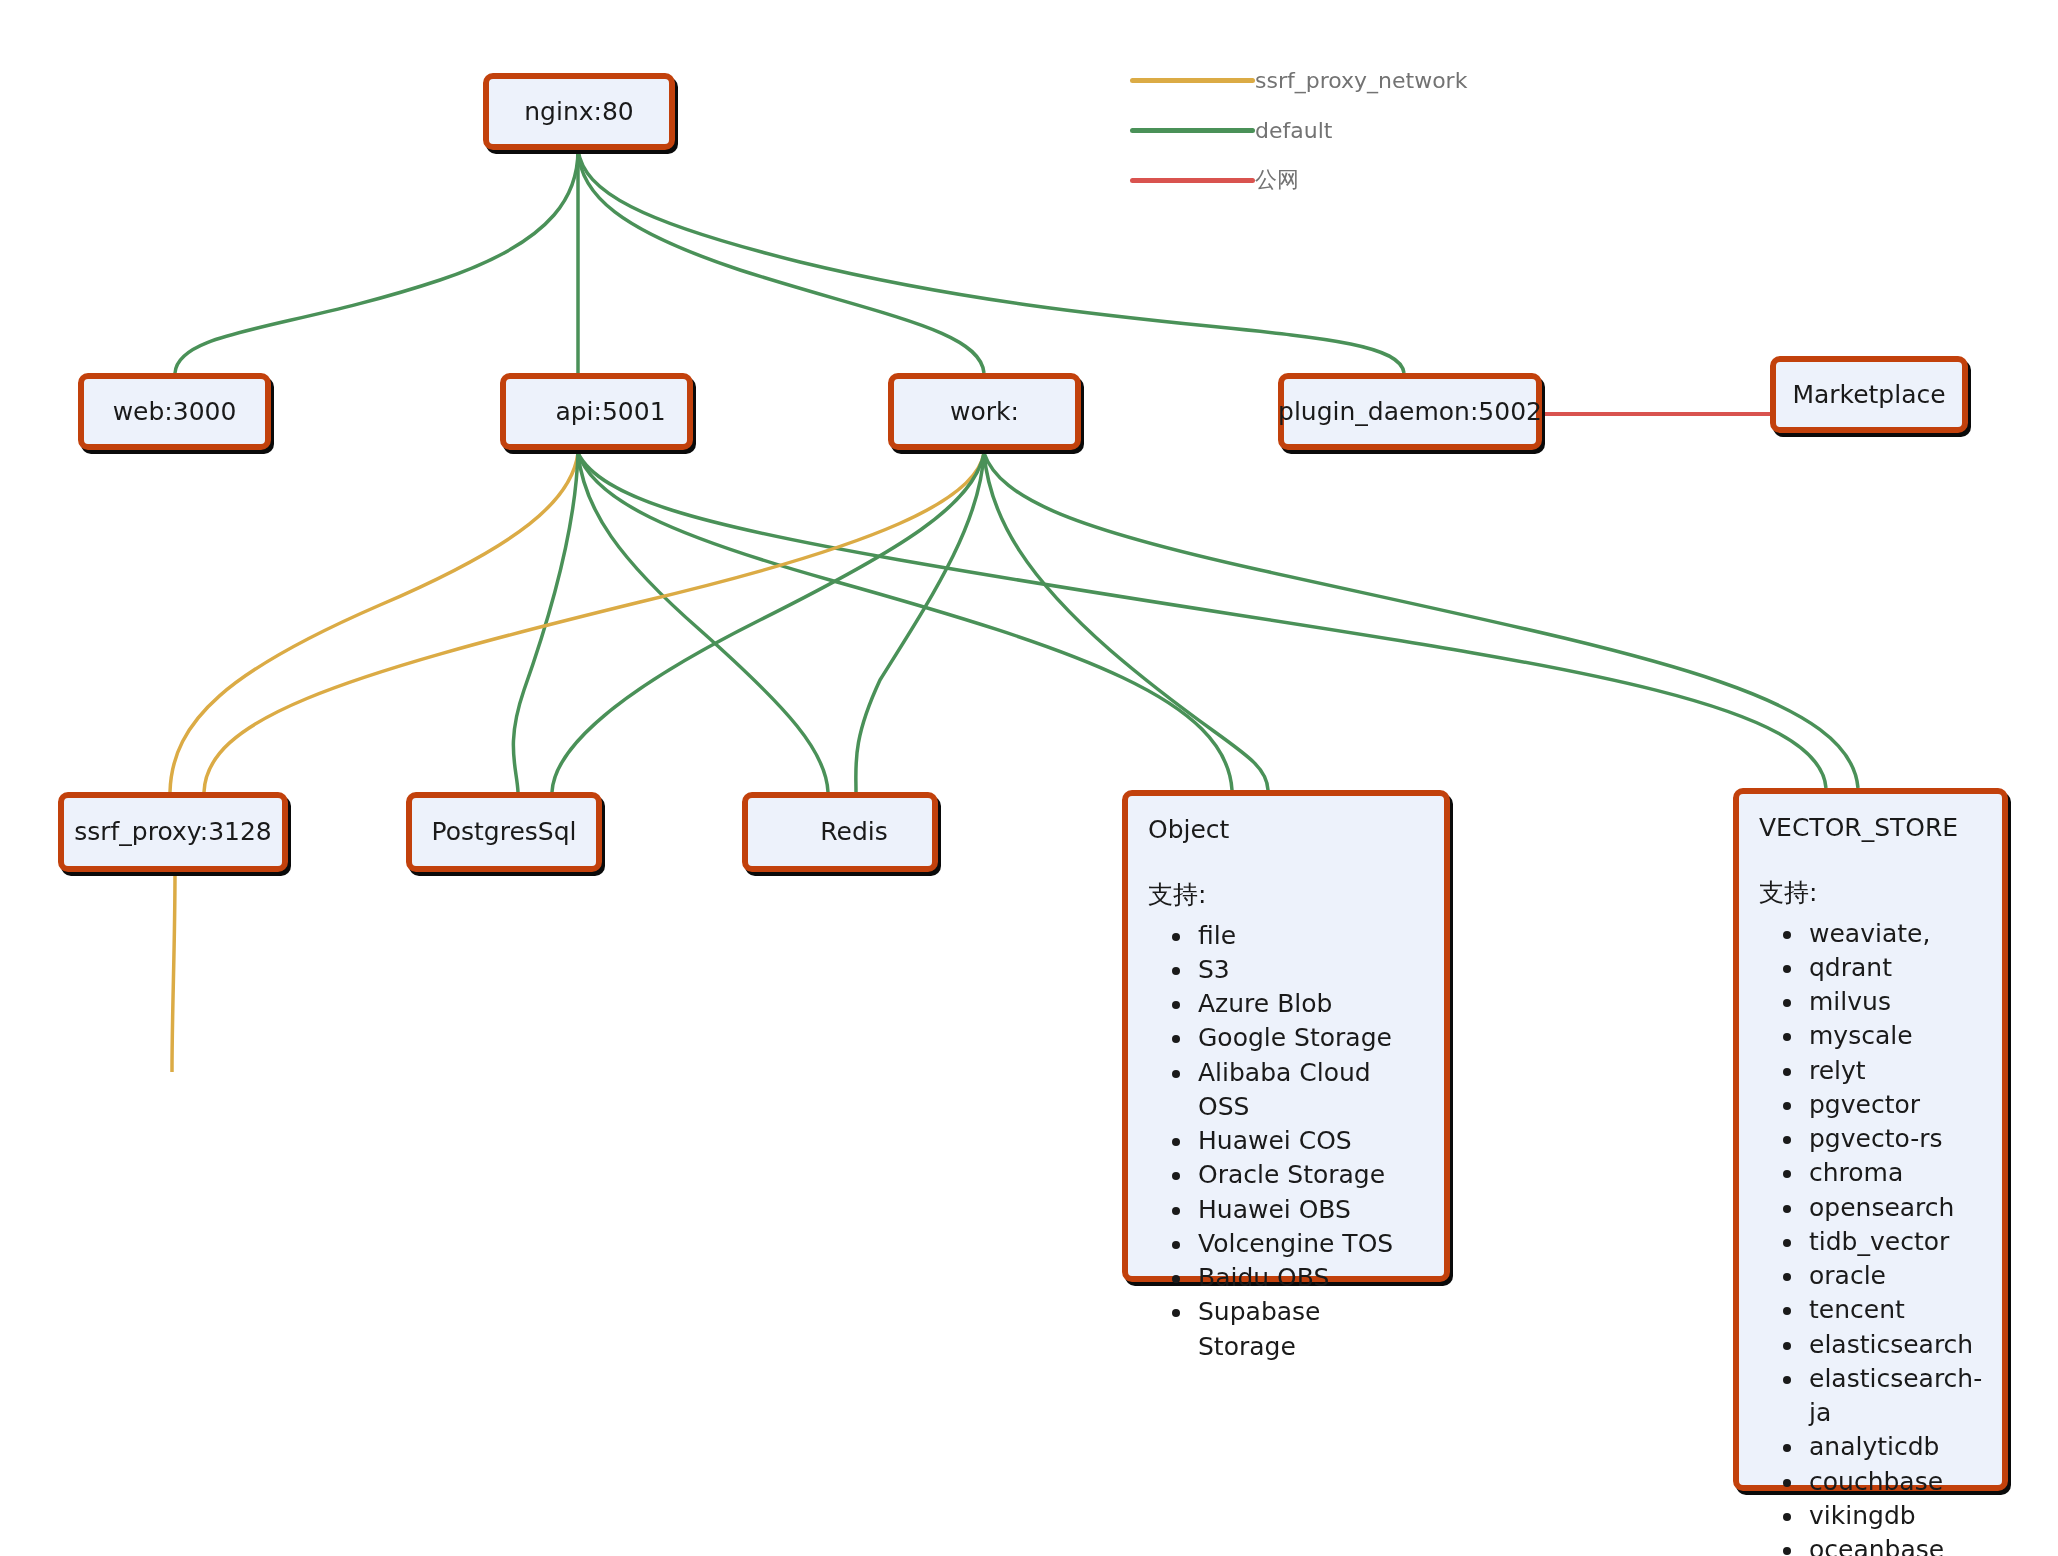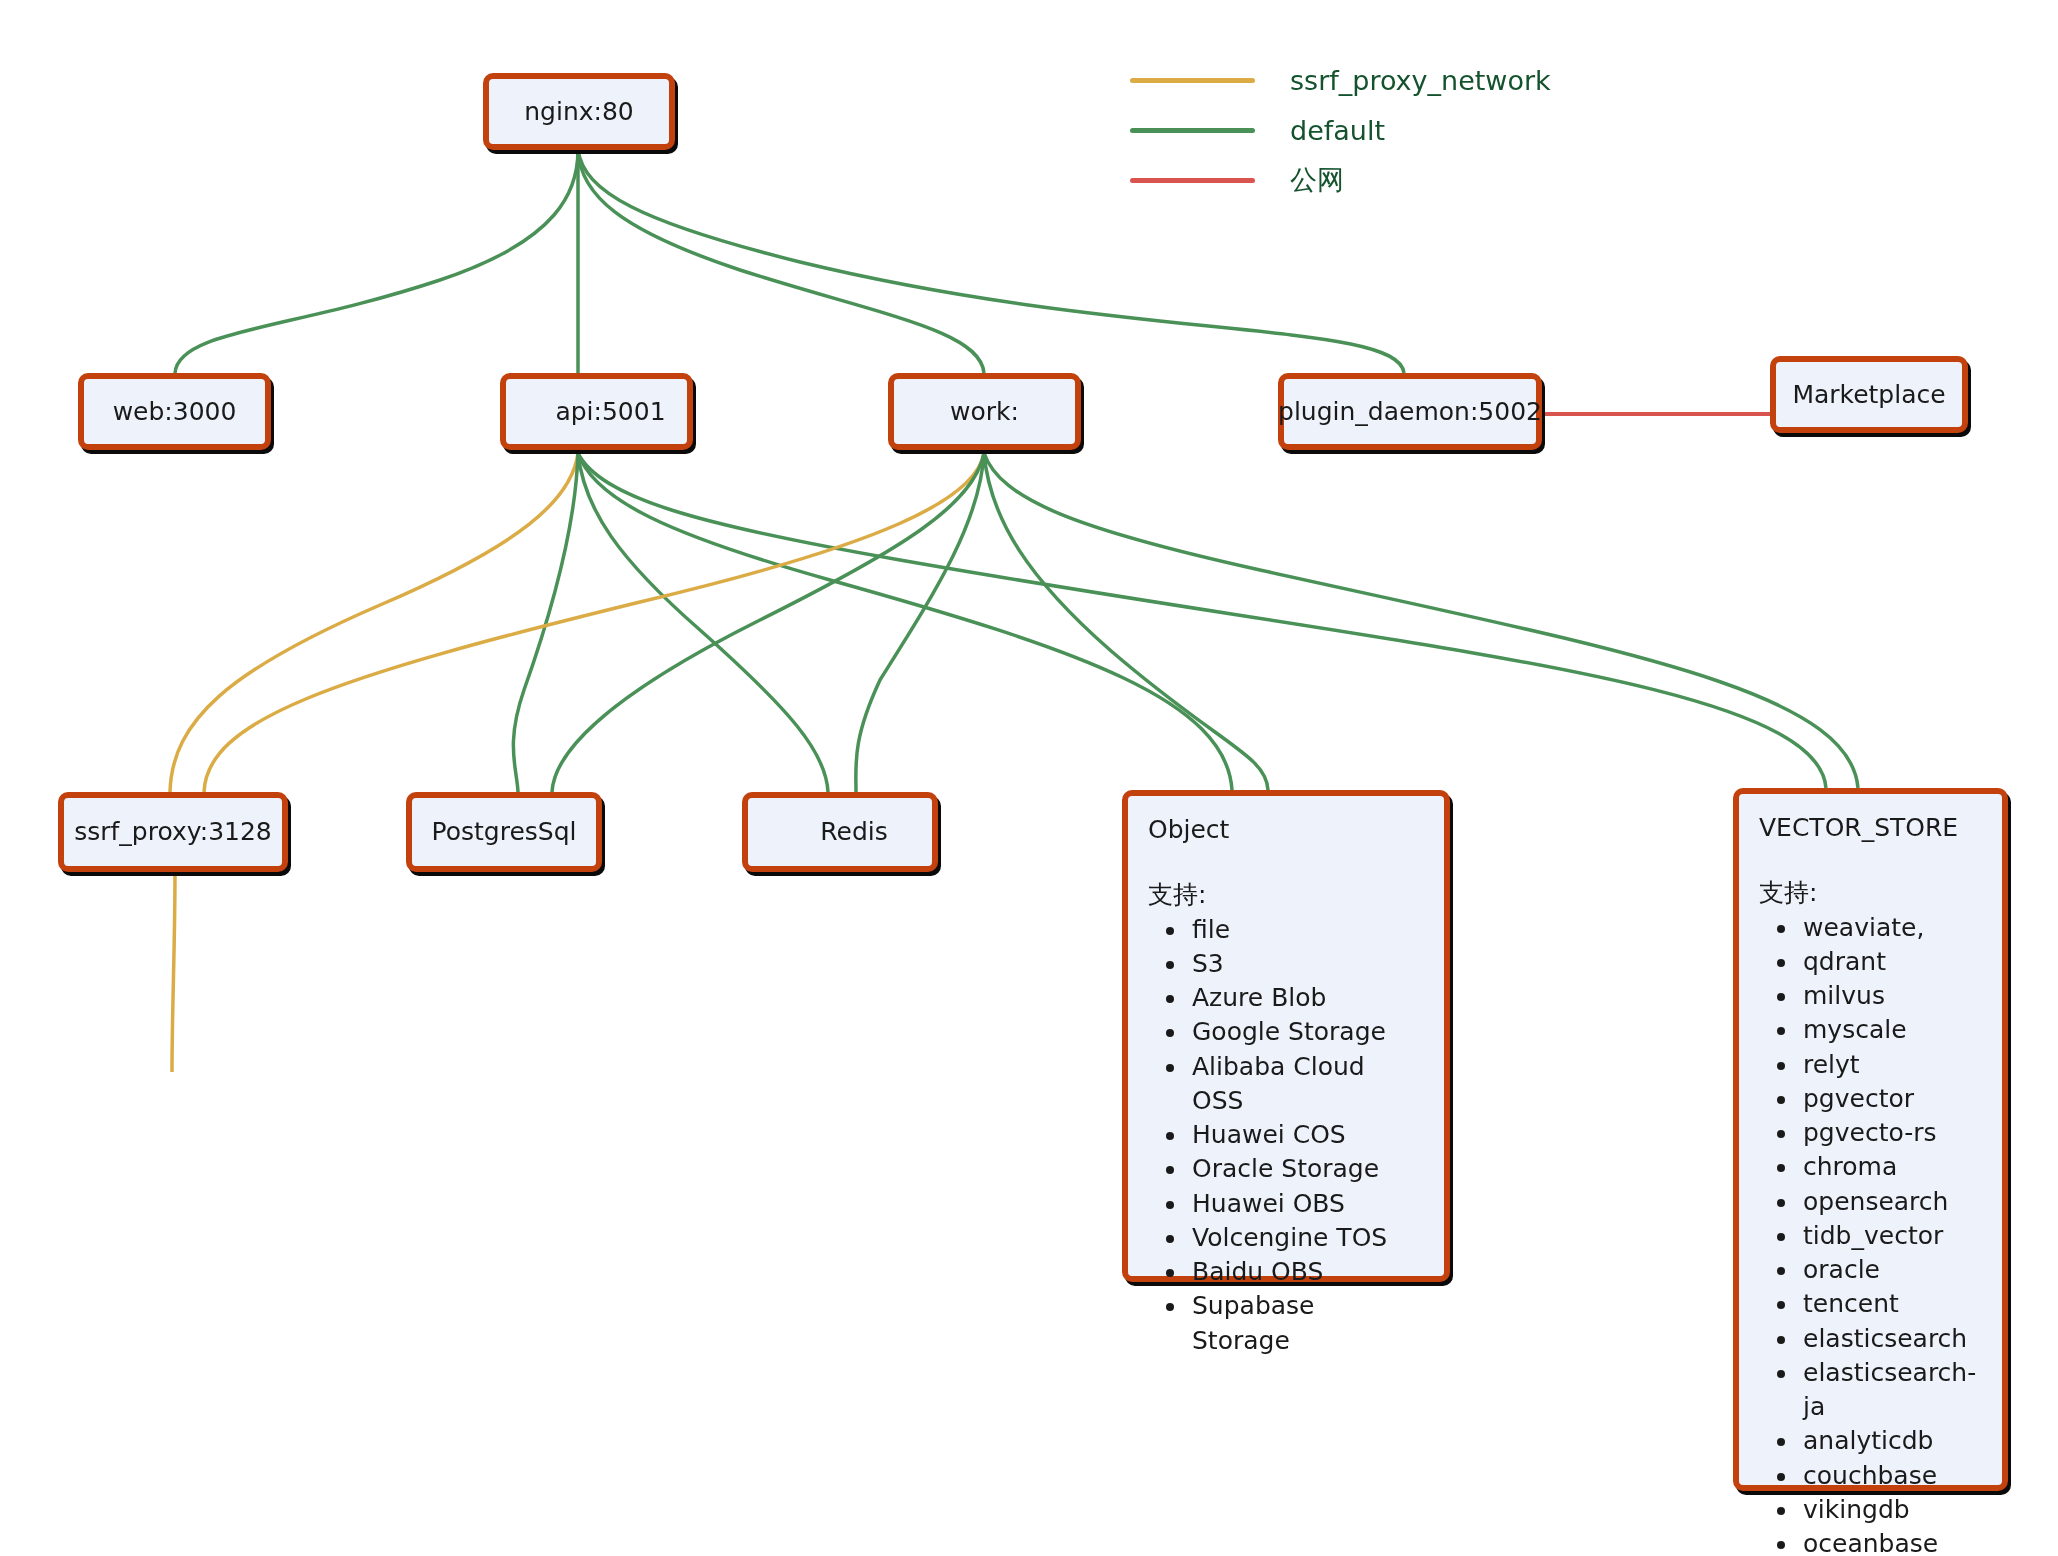--- a/index.html
+++ b/index.html
@@ -48,21 +48,21 @@
   }
   .listbox .box-title {
     font-size: 25px;
     margin: 0 0 34px 0;
   }
   .listbox .box-sub {
     font-size: 25px;
     margin: 0 0 2px 0;
   }
   .listbox ul {
-    margin: 2px;
+    margin: 8px;
     padding: 0 0 0 38px;
     list-style: disc;
   }
   .listbox li {
     font-size: 25px;
     line-height: 1.37;
     padding-left: 4px;
   }
   #legend {
     position: absolute;
@@ -75,23 +75,22 @@
     align-items: center;
     height: 50px;
   }
   .legend-swatch {
     width: 125px;
     height: 5px;
     border-radius: 3px;
     flex: none;
   }
   .legend-label {
-    margin-left: 35px;
-    font-size: 27px;
-    color: #14532d;
+    font-size: 22px;
+    color: #737373;
     white-space: nowrap;
   }
 </style>
 </head>
 <body>
 
 <div id="canvas">
 
   <svg id="edges" viewBox="0 0 2058 1556" xmlns="http://www.w3.org/2000/svg">
 

